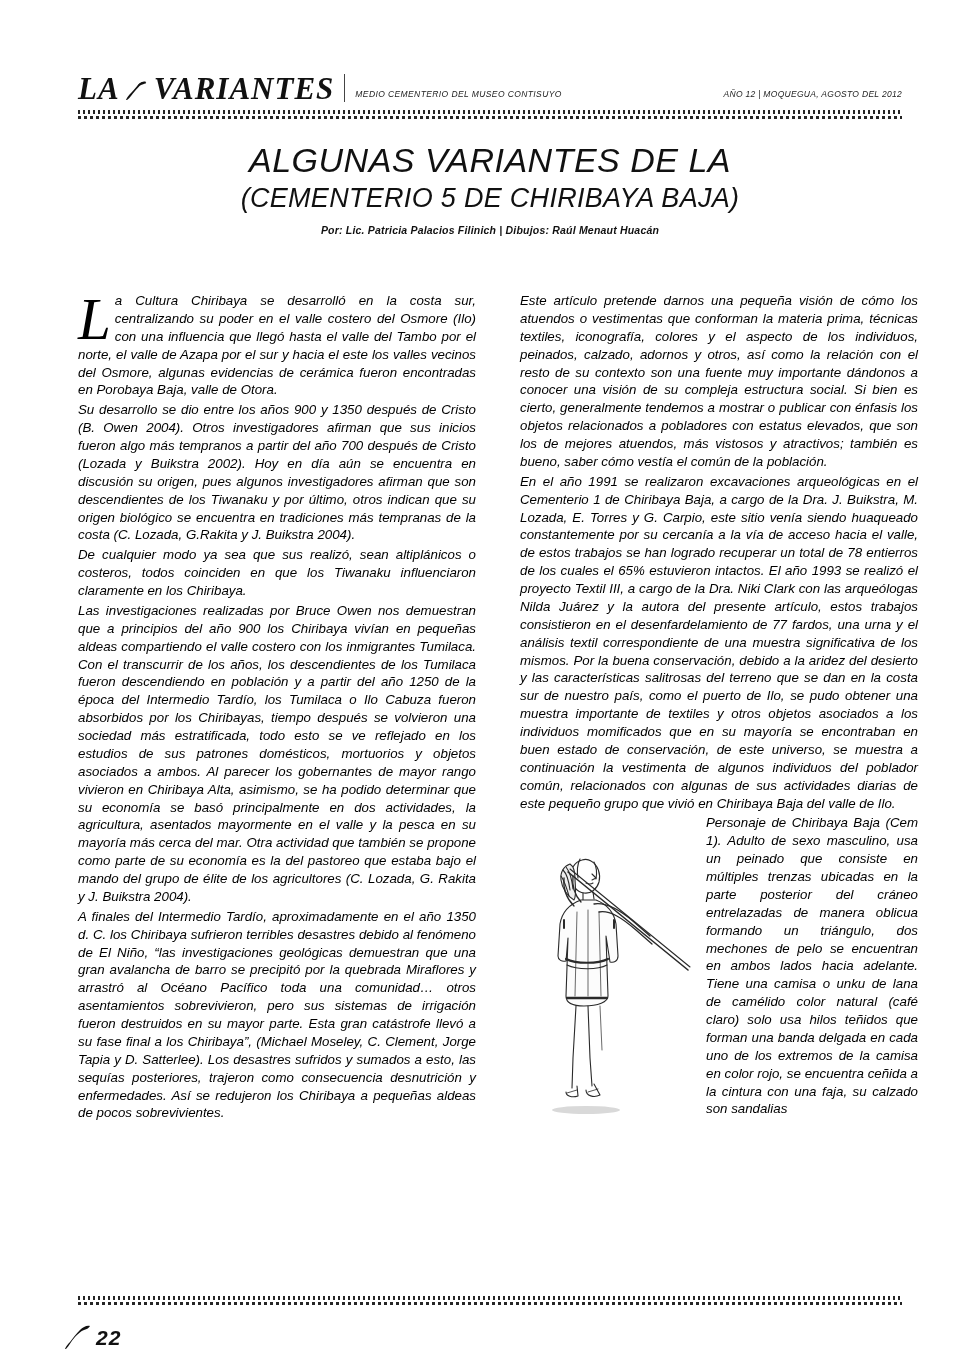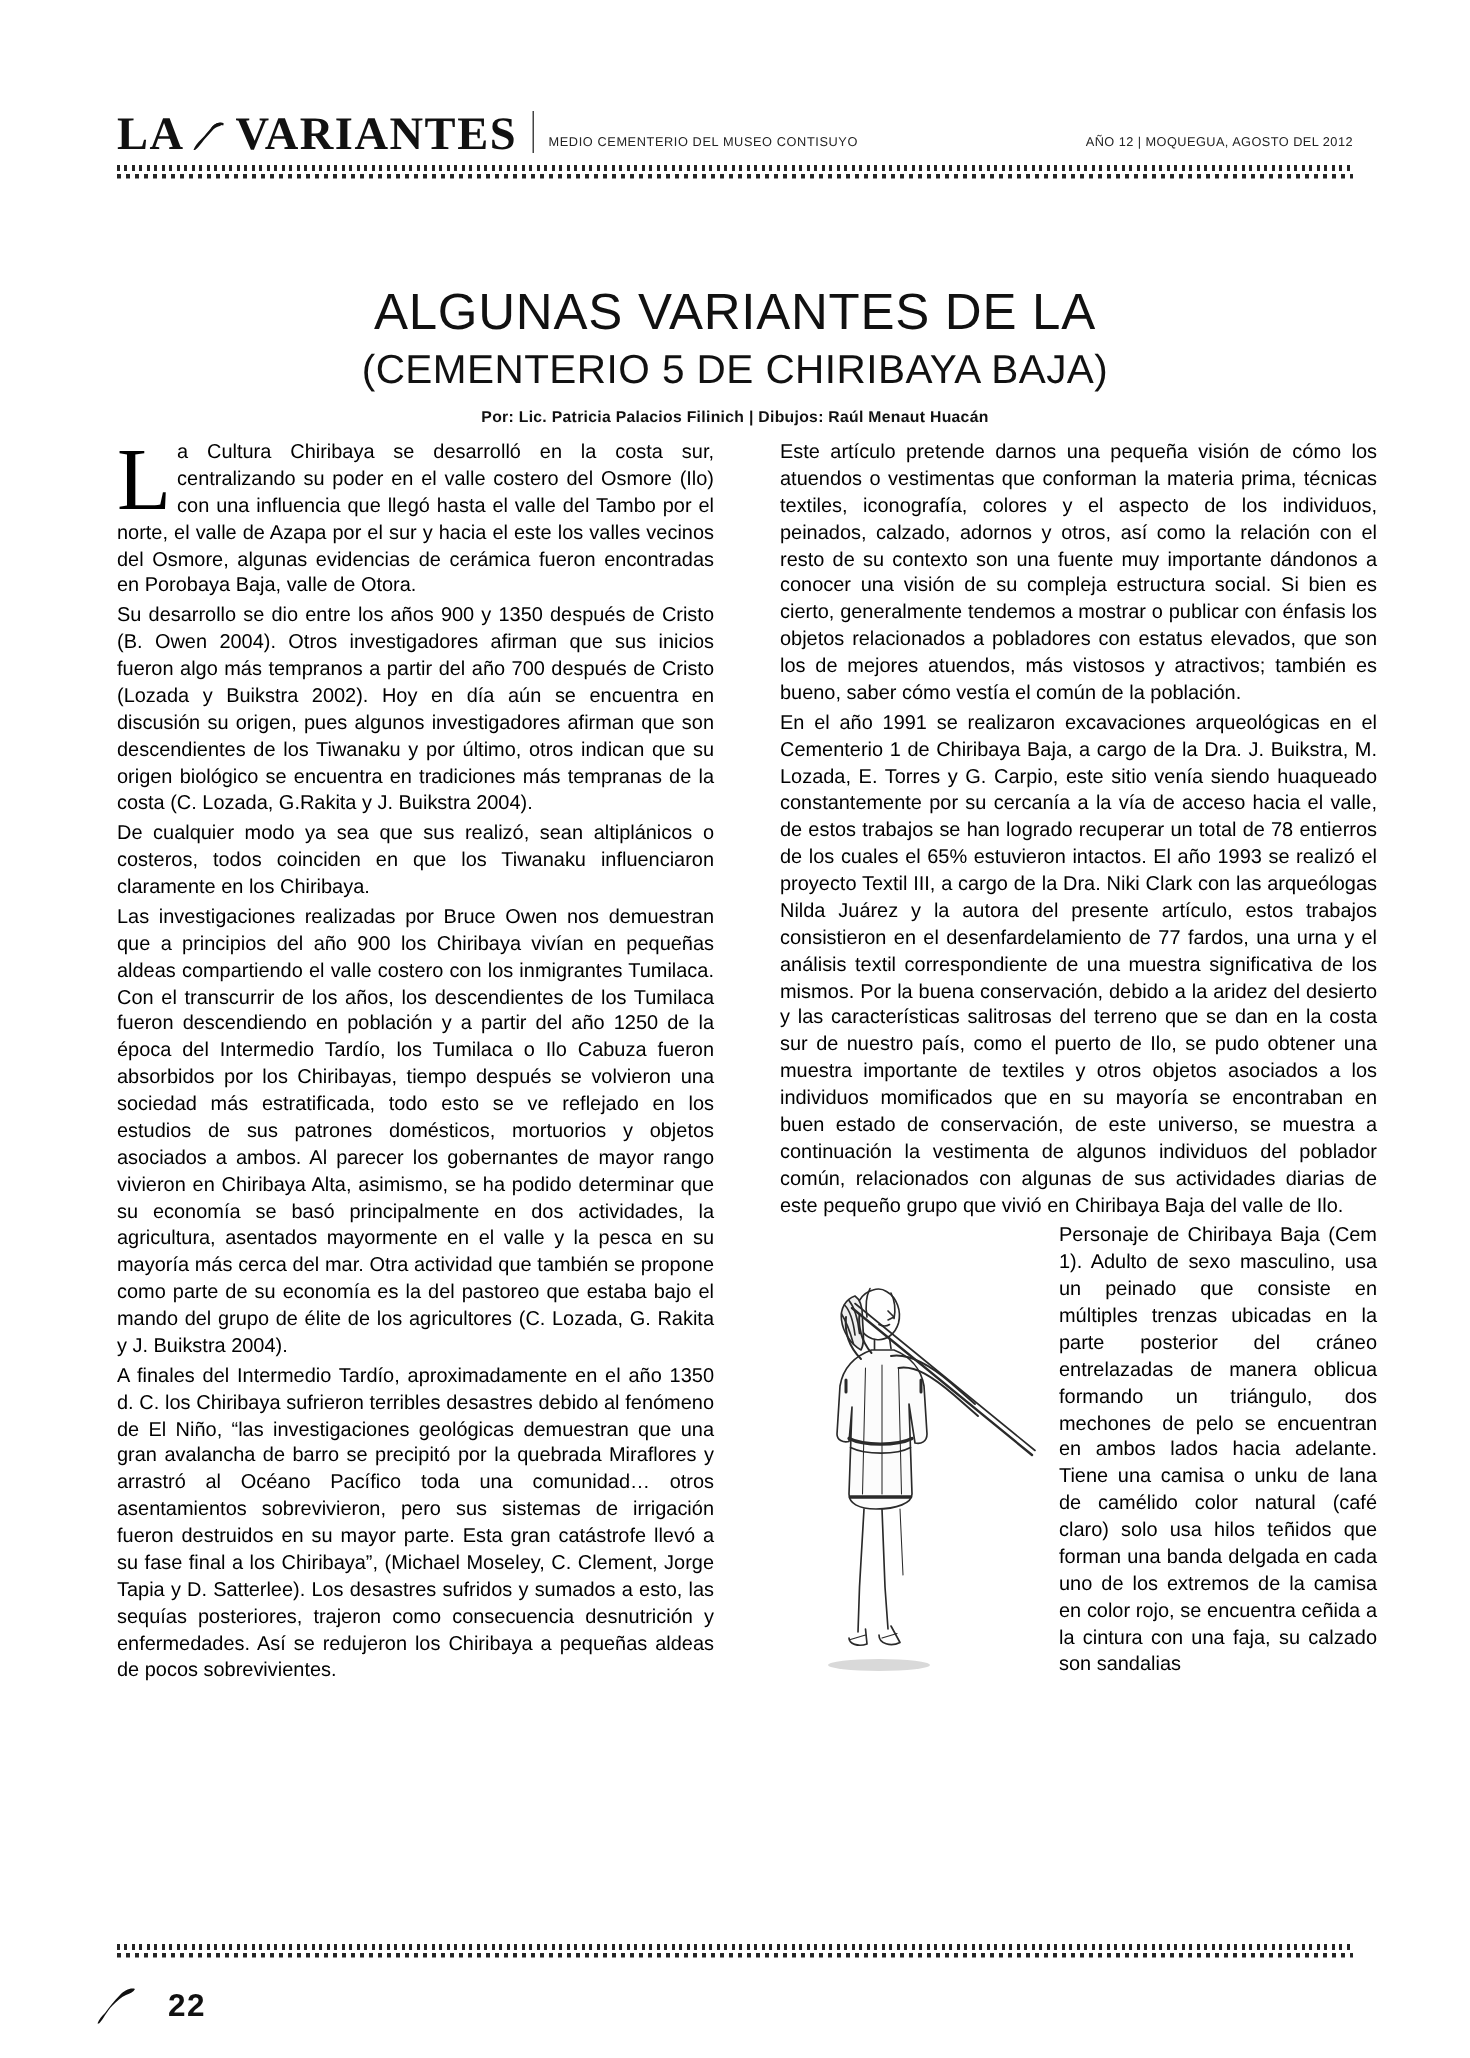--- a/index.html
+++ b/index.html
@@ -8,20 +8,21 @@
     background:#ffffff;
     font-family:"Liberation Sans", sans-serif;
     color:#000;
     overflow:hidden;
     position:relative;
   }
   .page{
     position:absolute;
     left:0;top:0;width:980px;height:1372px;
     background:#fff;
+    font-style:italic;
   }
   
   .masthead{
     position:absolute;left:78px;top:58px;width:824px;height:46px;
     display:flex;align-items:flex-end;
   }
   .logo-wrap{display:flex;align-items:flex-end;gap:4px;}
   .logo-text{
     font-family:"Liberation Serif", serif;
     font-weight:bold;
@@ -50,21 +51,21 @@
       repeating-linear-gradient(90deg,#000 0 2px,transparent 2px 5px) 0 0/100% 4px no-repeat,
       repeating-linear-gradient(90deg,#000 0 3px,transparent 3px 6px) 0 6px/100% 3px no-repeat;
     opacity:.85;
   }
   .orn.top{top:110px;}
   .orn.bottom{top:1296px;}
   
   .title-block{position:absolute;left:78px;top:140px;width:824px;text-align:center;}
   .t1{
     font-family:"Liberation Sans", sans-serif;
-    font-size:34px;letter-spacing:.5px;line-height:1.18;font-weight:400;color:#111;margin-top:48px;
+    font-size:34px;letter-spacing:.5px;line-height:1.18;font-weight:400;color:#111;
   }
   .t2{
     font-family:"Liberation Sans", sans-serif;
     font-size:27px;letter-spacing:.3px;line-height:1.2;margin-top:2px;color:#111;
   }
   .byline{
     font-size:10.5px;font-weight:bold;margin-top:9px;letter-spacing:.2px;color:#111;
   }
   
   .cols{
@@ -91,21 +92,21 @@
   .fig{
     float:left;
     width:176px;height:300px;
     margin:6px 10px 4px 0;
     position:relative;
   }
   .fig svg{display:block;}
   
   .footer{
     position:absolute;left:62px;top:1318px;width:120px;height:40px;
-    display:flex;align-items:center;gap:20px;
+    display:flex;align-items:center;gap:4px;
   }
   .pageno{
     font-family:"Liberation Sans", sans-serif;
     font-size:21px;font-weight:bold;color:#111;letter-spacing:1px;
   }
   .footer-bird{width:30px;height:26px;}
 </style>
 </head>
 <body>
 

